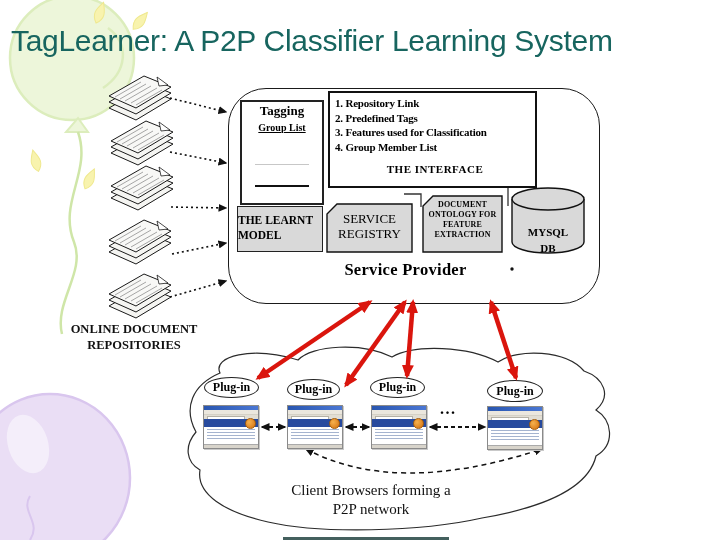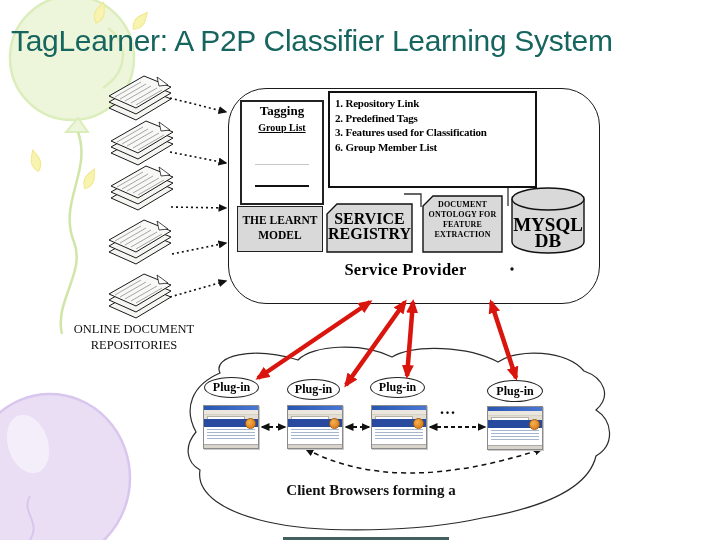--- a/index.html
+++ b/index.html
@@ -22,35 +22,35 @@
   .tagging-box .t2{font-size:10px;font-weight:bold;text-decoration:underline;line-height:17px;}
   .tagging-box .rule1{position:absolute;left:13px;right:13px;top:62px;border-top:1.5px solid #c7c7c7;}
   .tagging-box .rule2{position:absolute;left:13px;right:13px;top:83px;border-top:2px solid #111;}
 
   .interface-box{left:328px;top:91px;width:209px;height:97px;background:#fff;
                  border:2.5px solid #111;z-index:3;padding:3px 0 4px 5px;box-sizing:border-box;}
   .interface-box .it{font-size:11px;font-weight:bold;line-height:14.5px;white-space:nowrap;letter-spacing:-0.2px;}
   .interface-box .lbl{text-align:center;font-size:11px;font-weight:bold;margin-top:9px;letter-spacing:0.5px;}
 
   .learnt-model{left:237px;top:206px;width:86px;height:46px;background:#d9d9d9;
-                border:1.5px solid #222;z-index:3;text-align:center;box-sizing:border-box;padding-top:6px;
+                border:1.5px solid #222;z-index:3;text-align:left;box-sizing:border-box;padding-top:6px;
                 font-size:11.5px;font-weight:bold;line-height:15px;}
 
   .sreg-text{left:327px;top:211px;width:85px;z-index:3;text-align:center;
-             font-size:16px;font-weight:bold;line-height:15px;}
+             font-size:13px;font-weight:normal;line-height:15px;}
   .onto-text{left:423px;top:200px;width:79px;z-index:3;text-align:center;
              font-size:8px;font-weight:bold;line-height:10px;letter-spacing:0.2px;}
-  .mysql-text{left:512px;top:217px;width:72px;z-index:3;text-align:center;
-              font-size:19px;font-weight:bold;line-height:16px;}
+  .mysql-text{left:512px;top:224px;width:72px;z-index:3;text-align:center;
+              font-size:11px;font-weight:bold;line-height:16px;}
 
   .sp-label{left:308px;top:260px;width:195px;z-index:3;text-align:center;
             font-size:16.5px;font-weight:bold;letter-spacing:0.3px;}
 
   .repos-label{left:55px;top:322px;width:158px;z-index:3;text-align:center;
-               font-size:12.5px;font-weight:normal;line-height:15.5px;color:#111;}
+               font-size:12.5px;font-weight:bold;line-height:15.5px;color:#111;}
 
   .plugin{z-index:3;background:#fff;border:1.4px solid #222;border-radius:50%;
           display:flex;align-items:center;justify-content:center;
           font-size:12px;font-weight:bold;box-sizing:border-box;text-align:right;}
 
   .browser{z-index:3;width:56px;height:44px;background:#fff;border:1px solid #8a8a8a;
            box-sizing:border-box;box-shadow:1px 1px 0 #c9c9c9;}
   .browser .bt{height:4px;background:linear-gradient(to right,#2956b0,#4a77d4);}
   .browser .bm{height:4px;background:#ebe7de;border-bottom:1px solid #d5d1c6;}
   .browser .ba{height:4px;background:#e2ded4;position:relative;}
@@ -59,21 +59,21 @@
   .browser .bh i{position:absolute;right:2px;top:-1px;width:9px;height:9px;border-radius:50%;
                  background:radial-gradient(circle at 35% 35%,#f6b14e,#d4700e);border:0.5px solid #a35c0c;}
   .browser .bc{height:15px;padding:2px 3px 0 3px;}
   .browser .bc b{display:block;height:12px;
        background:repeating-linear-gradient(to bottom,#a5b4cf 0,#a5b4cf 1px,transparent 1px,transparent 3px);}
   .browser .bs{height:3px;background:#d8d4cb;border-top:0.5px solid #aaa;}
 
   .ellipsis{left:440px;top:400px;z-index:3;font-size:16px;font-weight:bold;letter-spacing:1.5px;}
 
   .caption{left:255px;top:481px;width:232px;z-index:3;text-align:center;
-           font-size:15px;font-weight:bold;line-height:19px;color:#111;}
+           font-size:15px;font-weight:normal;line-height:19px;color:#111;}
 
   .footer-bar{left:283px;top:537px;width:166px;height:3px;background:#44605e;z-index:3;}
 </style>
 </head>
 <body>
 
 <svg class="lyr z0" width="720" height="540">
   <ellipse cx="72" cy="58" rx="62" ry="62" fill="#edf6da" stroke="#dcedbc" stroke-width="2.5"></ellipse>
   <path d="M108,28 C130,44 127,72 103,88" fill="none" stroke="#dcedbc" stroke-width="2.5"></path>
   <path d="M78,118 L88,132 L66,132 Z" fill="#edf6da" stroke="#dcedbc" stroke-width="2"></path>
@@ -167,21 +167,22 @@
   <div class="t1">Tagging</div>
   <div class="t2">Group List</div>
   <div class="rule1"></div>
   <div class="rule2"></div>
 </div>
 
 <div class="abs interface-box">
   <div class="it">1. Repository Link</div>
   <div class="it">2. Predefined Tags</div>
   <div class="it">3. Features used for Classification</div>
-  <div class="it">6. Group Member List</div>
+  <div class="it">4. Group Member List</div>
+  <div class="lbl">THE INTERFACE</div>
 </div>
 
 <div class="abs learnt-model">
   <div>THE LEARNT</div>
   <div>MODEL</div>
 </div>
 
 <div class="abs sreg-text">
   <div>SERVICE</div>
   <div>REGISTRY</div>
@@ -260,20 +261,21 @@
   <div class="bc">
       <b></b>
     </div>
   <div class="bs"></div>
 </div>
 
 <div class="abs ellipsis">...</div>
 
 <div class="abs caption">
   <div>Client Browsers forming a</div>
+  <div>P2P network</div>
 </div>
 
 <div class="abs footer-bar"></div>
 
 <svg class="lyr z4" width="720" height="540">
   <defs>
     <marker id="mR" markerUnits="userSpaceOnUse" markerWidth="14" markerHeight="12" refX="11" refY="6" orient="auto-start-reverse">
         <path d="M0,0 L14,6 L0,12 Z" fill="#da150d"></path>
       </marker>
   </defs>

